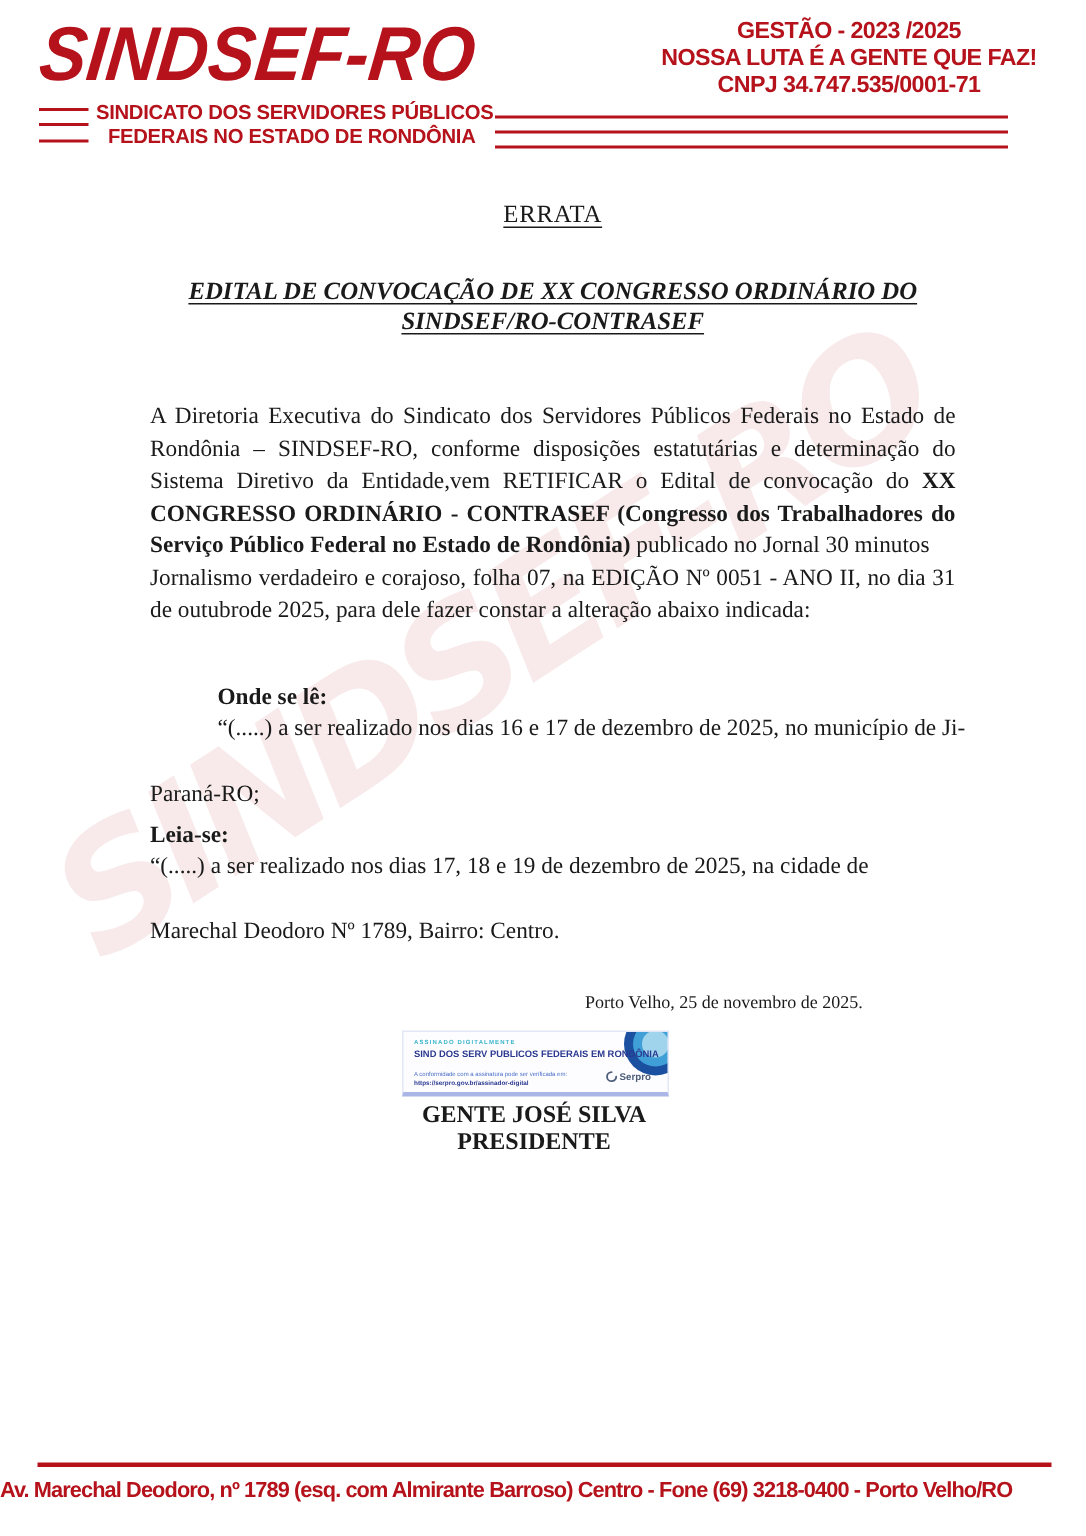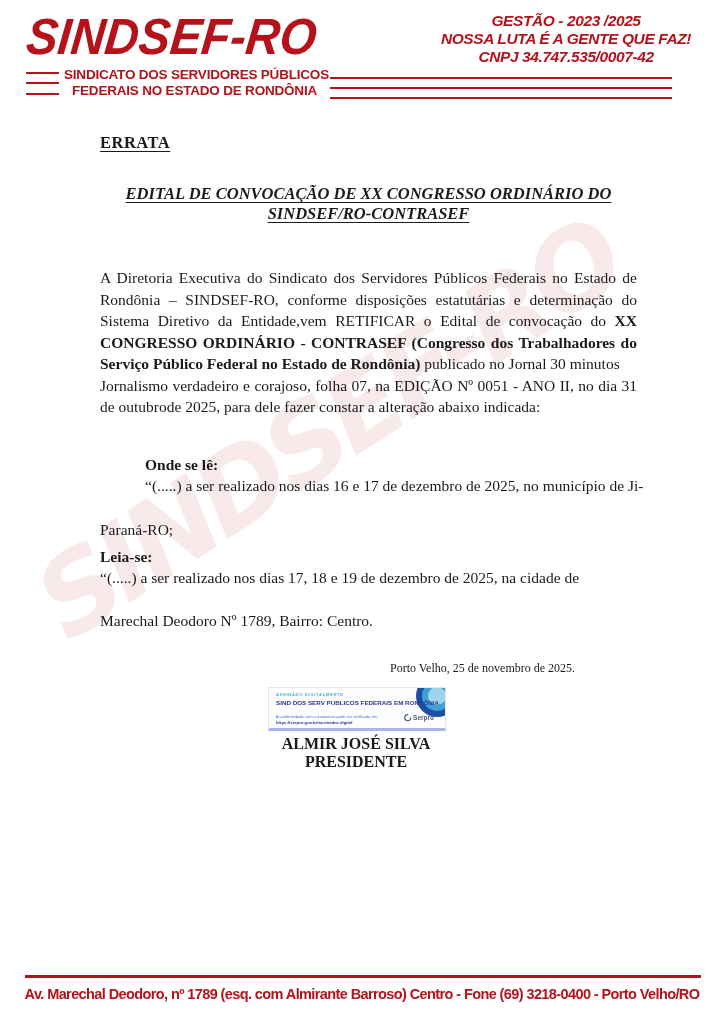--- a/index.html
+++ b/index.html
@@ -37,26 +37,26 @@
   .hl-l2 { left:26px; top:82px;  width:33px; }
   .hl-l3 { left:26px; top:93px;  width:33px; }
   .hl-r1 { left:330px; top:77px; width:342px; }
   .hl-r2 { left:330px; top:87px; width:342px; }
   .hl-r3 { left:330px; top:97px; width:342px; }
   .header-right {
     position:absolute; right:8px; top:12px; width:300px; text-align:center;
     font-family:"Liberation Sans", sans-serif; font-weight:bold; color:#b5121b;
     font-size:15.5px; line-height:18px; letter-spacing:-0.4px; white-space:nowrap;
   }
-  .header-right div { margin-bottom:0px;font-style:italic; }
+  .header-right div { margin-bottom:0px; }
 
   
   .content { position:absolute; left:100px; top:133px; width:537px; z-index:1; }
   .errata-title {
-    text-align:left; font-weight:bold; font-size:16.5px; letter-spacing:0.5px;
+    text-align:center; font-weight:normal; font-size:16.5px; letter-spacing:0.5px;
     text-decoration:underline; text-underline-offset:3px;
   }
   .edital-title {
     margin-top:31px; text-align:center; font-weight:bold; font-size:16.5px;
     line-height:20px;
   }
   .edital-title span { text-decoration:underline; text-underline-offset:3px;font-style:italic; }
   .body-par { margin-top:0; font-size:15.5px; line-height:21.5px; text-align:justify; }
   .p1 { margin-top:43px; }
   .p2 { margin-top:0; }
@@ -95,21 +95,21 @@
   .serpro { position:absolute; right:26px; top:52px; display:flex; align-items:center; gap:3px; }
   .serpro-label { font-size:13px; font-weight:bold; color:#4d5d7a; }
 
   .sig-block { margin-top:4px; width:520px; text-align:center; transform:translateX(-4px); }
   .sig-name { font-weight:bold; font-size:16px; line-height:18px; }
   .sig-role { font-weight:bold; font-size:16px; line-height:18px;text-align:center; }
 
   
   .footer-rule { position:absolute; left:25px; top:975px; width:676px; height:3px; background:#b5121b; z-index:2; }
   .footer-text {
-    position:absolute; left:0; top:986px; width:724px; text-align:center; z-index:2;
+    position:absolute; left:0; top:986px; width:724px; z-index:2;
     font-family:"Liberation Sans", sans-serif; font-weight:bold; color:#b5121b;
     font-size:14.5px; letter-spacing:-0.6px; white-space:nowrap;
   }
 </style>
 </head>
 <body>
 
 <div class="page">
 
   <div class="watermark">SINDSEF-RO</div>
@@ -120,21 +120,21 @@
     <div class="logo-sub logo-sub2">FEDERAIS NO ESTADO DE RONDÔNIA</div>
     <div class="hline hl-l1"></div>
     <div class="hline hl-l2"></div>
     <div class="hline hl-l3"></div>
     <div class="hline hl-r1"></div>
     <div class="hline hl-r2"></div>
     <div class="hline hl-r3"></div>
     <div class="header-right">
       <div>GESTÃO - 2023 /2025</div>
       <div>NOSSA LUTA É A GENTE QUE FAZ!</div>
-      <div>CNPJ 34.747.535/0007-42</div>
+      <div>CNPJ 34.747.535/0001-71</div>
     </div>
   </div>
 
   <div class="content">
 
     <div class="errata-title">ERRATA</div>
 
     <div class="edital-title">
       <span>EDITAL DE CONVOCAÇÃO DE XX CONGRESSO ORDINÁRIO DO</span><br>
       <span>SINDSEF/RO-CONTRASEF</span>
@@ -169,21 +169,21 @@
         <div class="serpro">
           <svg width="15" height="15" viewBox="0 0 16 16">
             <path d="M8 1.5 a6.5 6.5 0 1 0 6.5 6.5" fill="none" stroke="#4d5d7a" stroke-width="2.6" stroke-linecap="round"></path>
           </svg>
           <span class="serpro-label">Serpro</span>
         </div>
       </div>
     </div>
 
     <div class="sig-block">
-      <div class="sig-name">ALMIR JOSÉ SILVA</div>
+      <div class="sig-name">GENTE JOSÉ SILVA</div>
       <div class="sig-role">PRESIDENTE</div>
     </div>
 
   </div>
 
   <div class="footer-rule"></div>
   <div class="footer-text">Av. Marechal Deodoro, nº 1789 (esq. com Almirante Barroso) Centro - Fone (69) 3218-0400 - Porto Velho/RO</div>
 
 </div>
 

